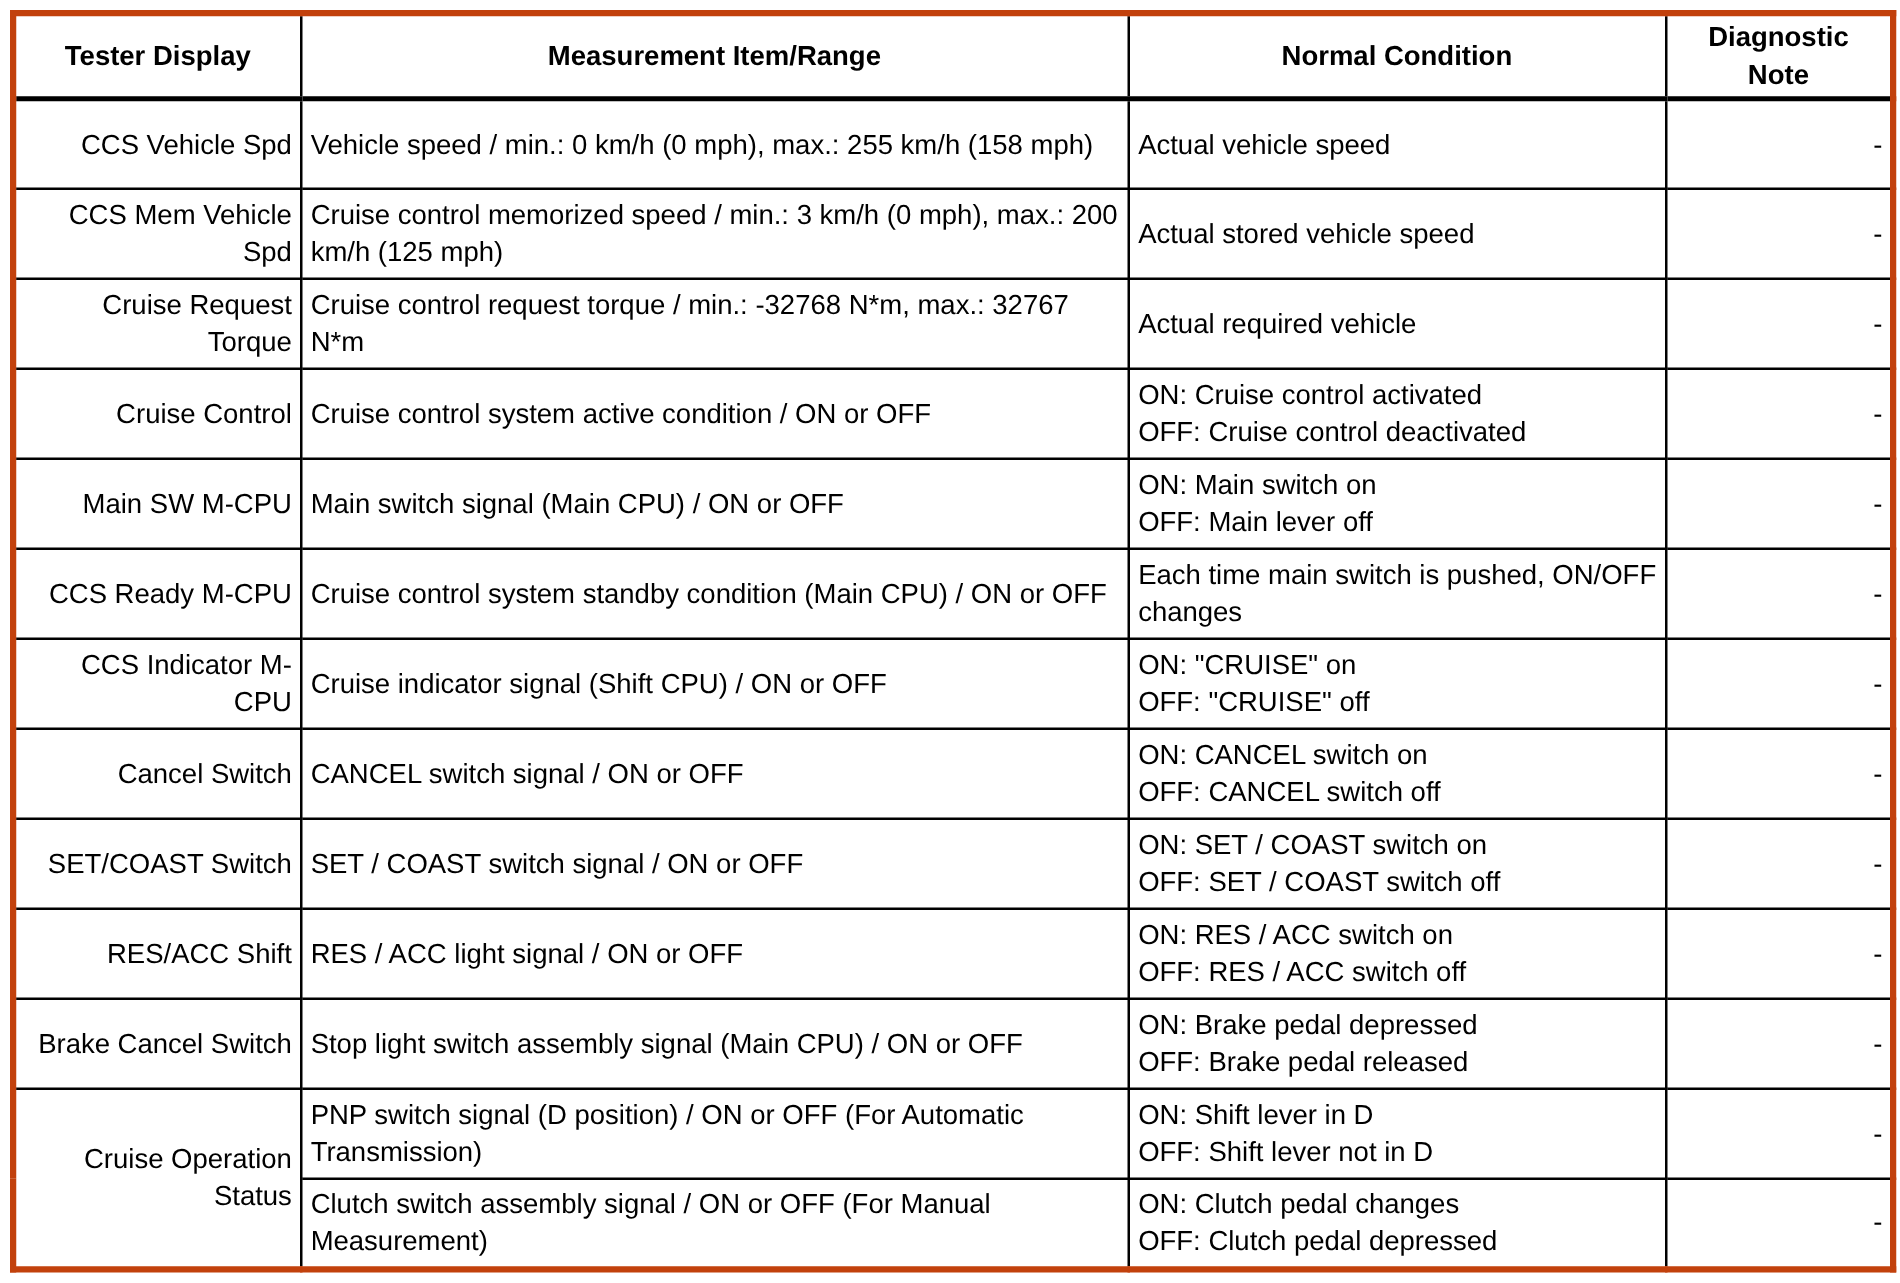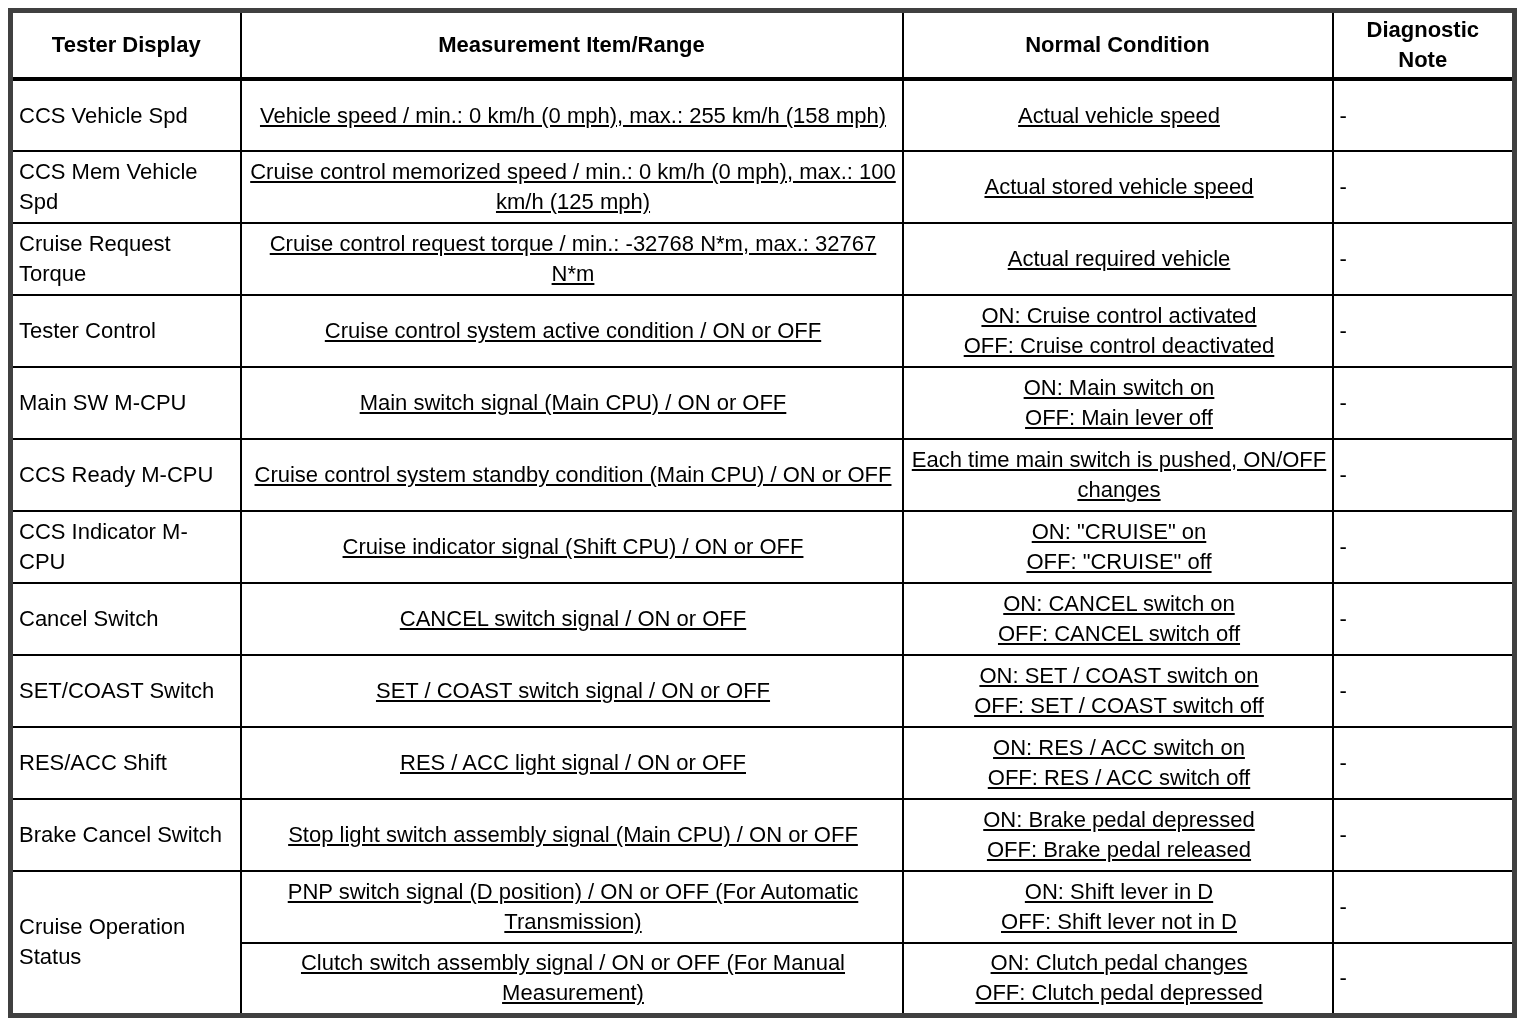--- a/index.html
+++ b/index.html
@@ -13,21 +13,21 @@
   }
   .page {
     position: absolute;
     top: 8px;
     left: 8px;
   }
   table.spec-table {
     border-collapse: collapse;
     table-layout: fixed;
     width: 1504px;
-    border: 5px solid #404040;
+    border: 5px solid #c2410c;
   }
   col.c1 { width: 230px; }
   col.c2 { width: 662px; }
   col.c3 { width: 430px; }
   col.c4 { width: 182px; }
   th, td {
     border: 2px solid #000000;
     font-size: 22px;
     line-height: 30px;
     vertical-align: middle;
@@ -40,27 +40,26 @@
     text-align: center;
     height: 64px;
     border-bottom: 4px solid #000000;
     padding: 2px 4px;
   }
   tbody td {
     height: 72px;
     font-weight: normal;
   }
   td.cell-center {
-    text-align: left;
+    text-align: right;
     padding: 3px 6px;
   }
   td.cell-left {
-    text-align: center;
+    text-align: left;
     padding: 3px 4px 3px 7px;
-    text-decoration: underline;
   }
 </style>
 </head>
 <body>
 
 <div class="page">
   <table class="spec-table">
     <colgroup>
       <col class="c1">
         <col class="c2">
@@ -78,32 +77,32 @@
     </thead>
     <tbody>
       <tr>
         <td class="cell-center">CCS Vehicle Spd</td>
         <td class="cell-left">Vehicle speed / min.: 0 km/h (0 mph), max.: 255 km/h (158 mph)</td>
         <td class="cell-left">Actual vehicle speed</td>
         <td class="cell-center">-</td>
       </tr>
       <tr>
         <td class="cell-center">CCS Mem Vehicle Spd</td>
-        <td class="cell-left">Cruise control memorized speed / min.: 0 km/h (0 mph), max.: 100 km/h (125 mph)</td>
+        <td class="cell-left">Cruise control memorized speed / min.: 3 km/h (0 mph), max.: 200 km/h (125 mph)</td>
         <td class="cell-left">Actual stored vehicle speed</td>
         <td class="cell-center">-</td>
       </tr>
       <tr>
         <td class="cell-center">Cruise Request Torque</td>
         <td class="cell-left">Cruise control request torque / min.: -32768 N*m, max.: 32767 N*m</td>
         <td class="cell-left">Actual required vehicle</td>
         <td class="cell-center">-</td>
       </tr>
       <tr>
-        <td class="cell-center">Tester Control</td>
+        <td class="cell-center">Cruise Control</td>
         <td class="cell-left">Cruise control system active condition / ON or OFF</td>
         <td class="cell-left">ON: Cruise control activated
 OFF: Cruise control deactivated</td>
         <td class="cell-center">-</td>
       </tr>
       <tr>
         <td class="cell-center">Main SW M-CPU</td>
         <td class="cell-left">Main switch signal (Main CPU) / ON or OFF</td>
         <td class="cell-left">ON: Main switch on
 OFF: Main lever off</td>

